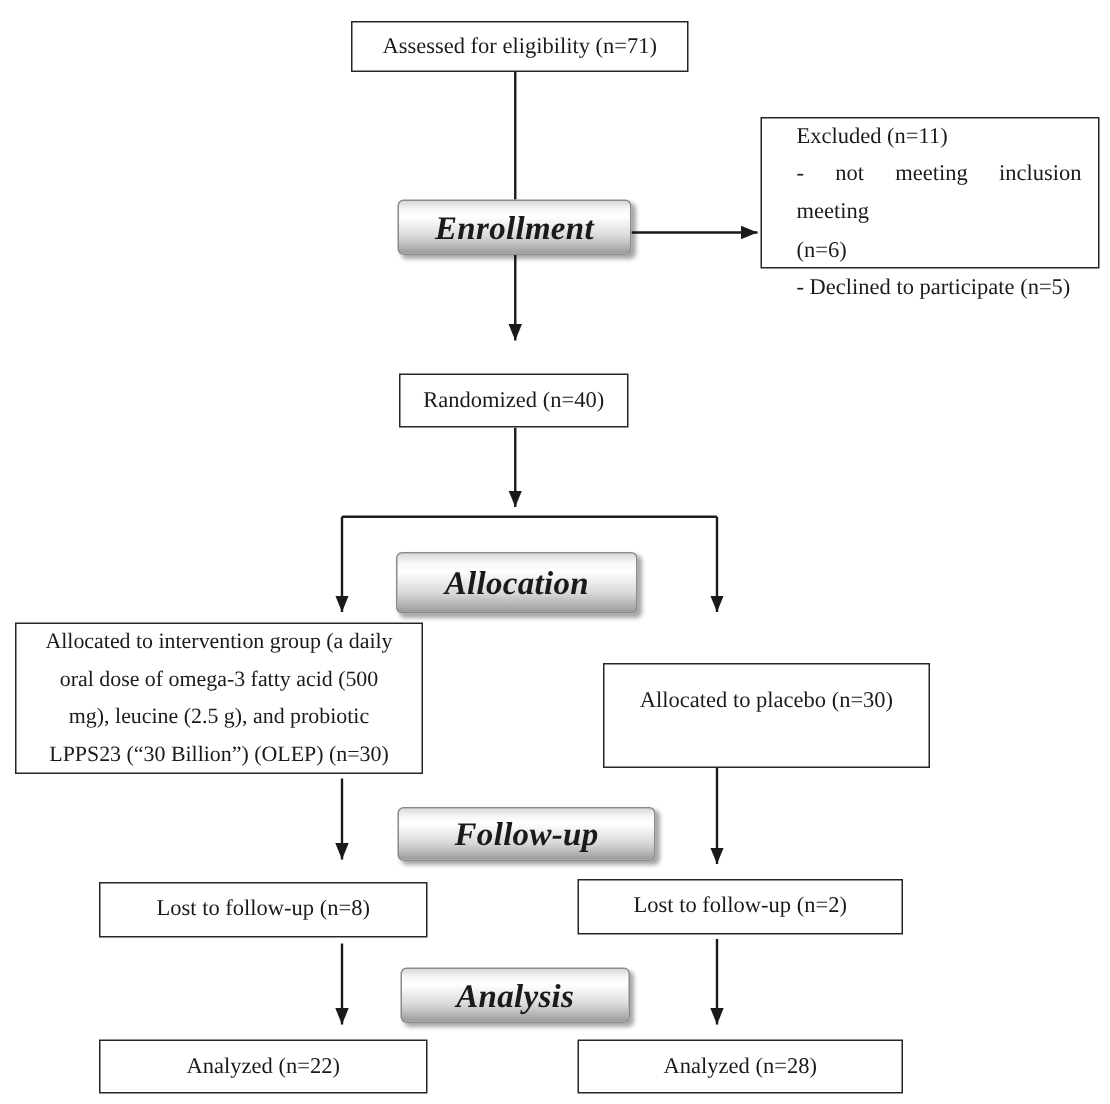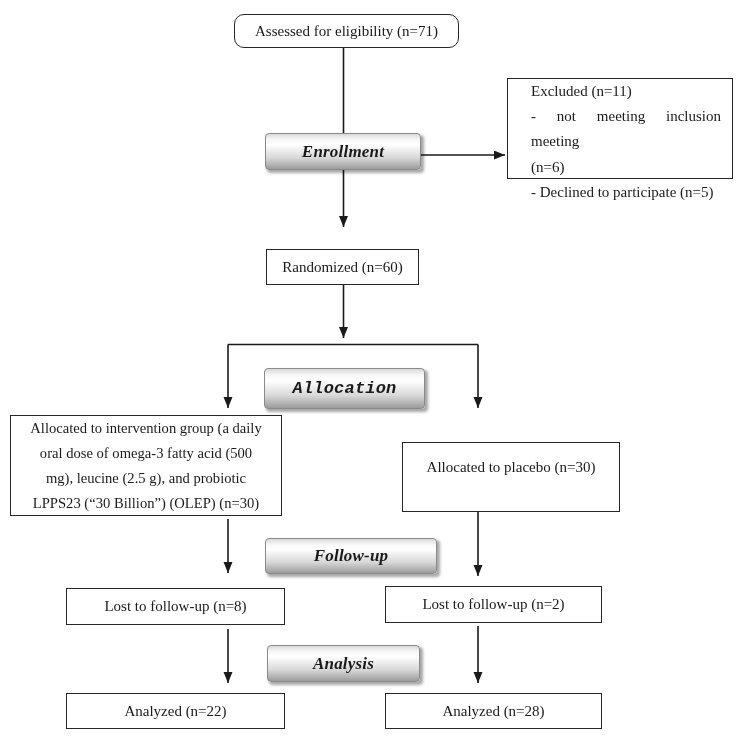--- a/index.html
+++ b/index.html
@@ -57,21 +57,21 @@
   .stage {
     position: absolute;
     box-sizing: border-box;
     border: 1.4px solid #8a8a8a;
     border-radius: 4px;
     background: linear-gradient(180deg, #d9d9d9 0%, #f7f7f7 16%, #ffffff 30%, #d8d8d8 68%, #9c9c9c 100%);
     box-shadow: 2.5px 2.5px 3px rgba(0,0,0,0.35);
     display: flex;
     align-items: center;
     justify-content: center;
-    font-size: 17px;
+    font-size: 22px;
     font-weight: bold;
     font-style: italic;
     letter-spacing: 0.2px;
   }
 </style>
 </head>
 <body>
 
 <div id="canvas">
 
@@ -98,40 +98,40 @@
 
     <line x1="228" y1="519" x2="228" y2="573" stroke="#1a1a1a" stroke-width="1.6" marker-end="url(#arrow)"></line>
 
     <line x1="478" y1="501" x2="478" y2="576" stroke="#1a1a1a" stroke-width="1.6" marker-end="url(#arrow)"></line>
 
     <line x1="228" y1="629" x2="228" y2="683" stroke="#1a1a1a" stroke-width="1.6" marker-end="url(#arrow)"></line>
 
     <line x1="478" y1="626" x2="478" y2="683" stroke="#1a1a1a" stroke-width="1.6" marker-end="url(#arrow)"></line>
   </svg>
 
-  <div class="node" style="left:234px; top:14px; width:225px; height:34px;border-radius:10px;">
+  <div class="node" style="left:234px; top:14px; width:225px; height:34px;">
     <div class="txt-line">Assessed for eligibility (n=71)</div>
   </div>
 
   <div class="node left-text" style="left:507px; top:78px; width:226px; height:101px; line-height:25.2px; padding-top:0px;">
     <div class="txt-line">Excluded (n=11)</div>
     <div class="txt-line justify-last">- not meeting inclusion meeting</div>
     <div class="txt-line">(n=6)</div>
     <div class="txt-line">- Declined to participate (n=5)</div>
   </div>
 
   <div class="stage" style="left:265px; top:133px; width:156px; height:37px;">
     <span>Enrollment</span>
   </div>
 
   <div class="node" style="left:266px; top:249px; width:153px; height:36px;">
-    <div class="txt-line">Randomized (n=60)</div>
+    <div class="txt-line">Randomized (n=40)</div>
   </div>
 
-  <div class="stage" style="left:264px; top:368px; width:161px; height:41px;font-family:Liberation Mono, monospace;">
+  <div class="stage" style="left:264px; top:368px; width:161px; height:41px;">
     <span>Allocation</span>
   </div>
 
   <div class="node" style="left:10px; top:415px; width:272px; height:101px; font-size:14.6px;">
     <div class="txt-line">Allocated to intervention group (a daily</div>
     <div class="txt-line">oral dose of omega-3 fatty acid (500</div>
     <div class="txt-line">mg), leucine (2.5 g), and probiotic</div>
     <div class="txt-line">LPPS23 (“30 Billion”) (OLEP) (n=30)</div>
   </div>
 

